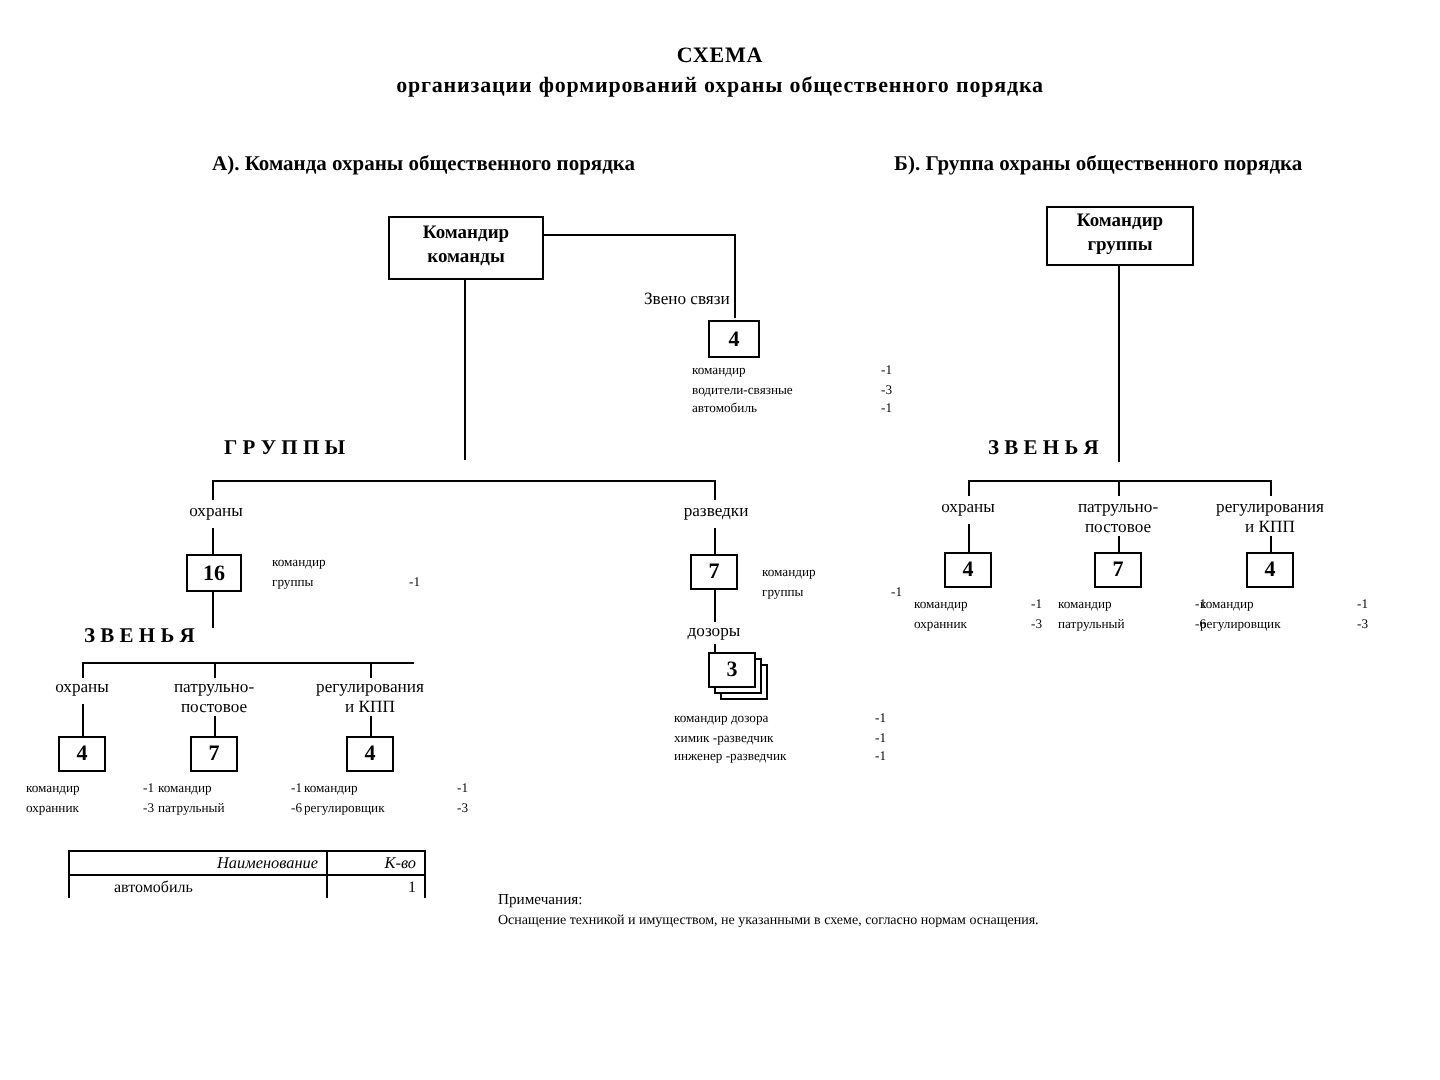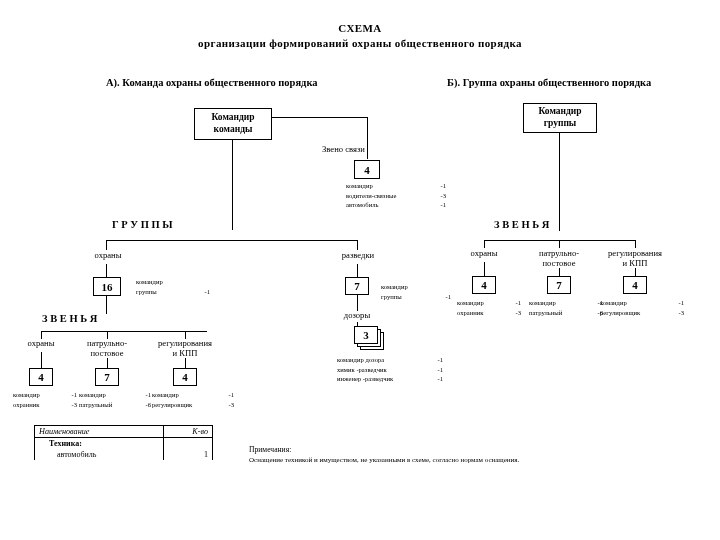--- a/index.html
+++ b/index.html
@@ -85,21 +85,21 @@
     font-size: 8px;
   }
   table.tbl td, table.tbl th {
     border: 1.2px solid #000;
     padding: 1px 4px;
     vertical-align: top;
   }
   table.tbl th {
     font-style: italic;
     font-weight: normal;
-    text-align: left;
+    text-align: right;
     font-size: 8.2px;
   }
   .tbl .qty { text-align: right; width: 40px; }
   .notes-t { font-weight: normal; font-size: 7.6px; }
   .notes-b { font-size: 7px; }
   .stack-shadow {
     position: absolute;
     border: 1.4px solid #000;
     background: #fff;
     box-sizing: border-box;
@@ -312,24 +312,20 @@
 <div class="abs" style="top:425px;left:34px;">
   <table class="tbl">
     <thead>
       <tr>
         <th style="width:120px">Наименование</th>
         <th class="qty">К-во</th>
       </tr>
     </thead>
     <tbody>
       <tr>
-        <td style="font-weight:bold;padding-left:14px;border-top:none;border-bottom:none;">Техника:</td>
-        <td class="qty" style="border-top:none;border-bottom:none;"></td>
-      </tr>
-      <tr>
         <td style="padding-left:22px;border-top:none;border-bottom:none;">автомобиль</td>
         <td class="qty" style="border-top:none;border-bottom:none;">1</td>
       </tr>
     </tbody>
   </table>
 </div>
 
 <div class="abs notes-t" style="top:445px;left:249px;">Примечания:</div>
 <div class="abs notes-b" style="top:456px;left:249px;width:450px;">Оснащение техникой и имуществом, не указанными в схеме, согласно нормам оснащения.</div>
 

